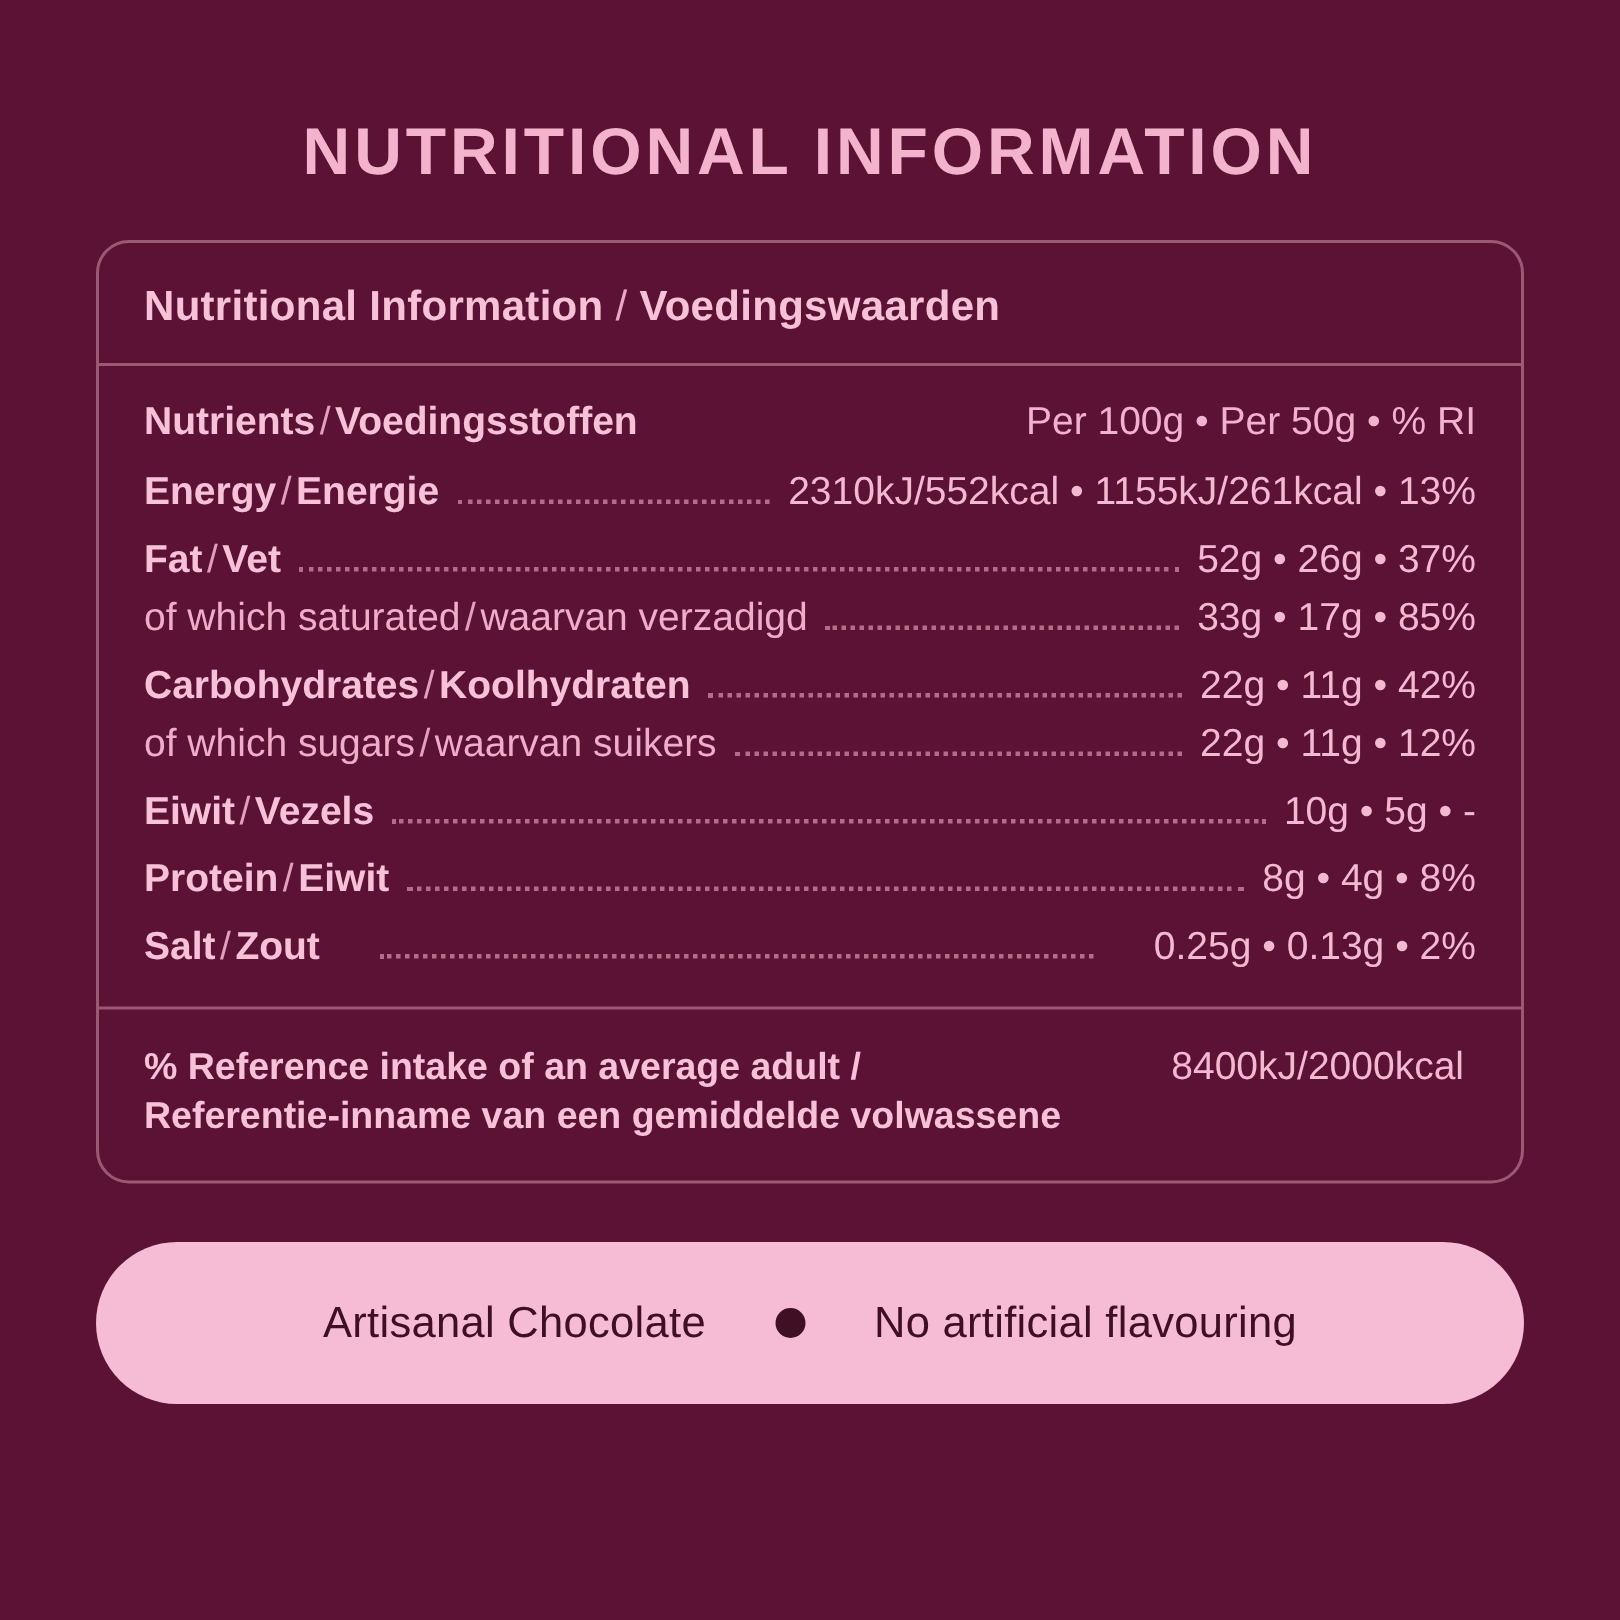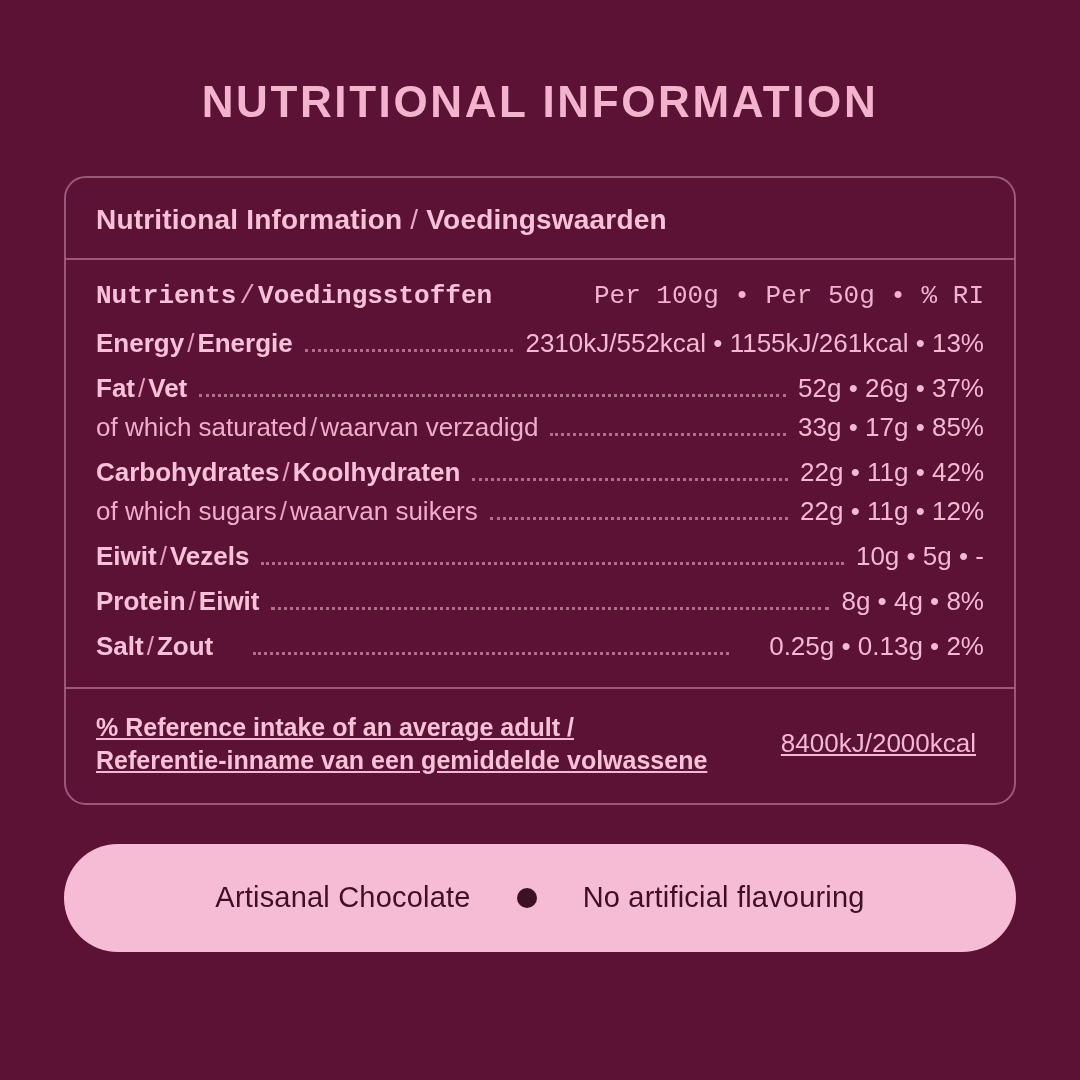--- a/index.html
+++ b/index.html
@@ -29,21 +29,21 @@
     margin-top: 78px;
     font-size: 44px;
     letter-spacing: 2.6px;
     font-weight: 700;
     color: #f3b3cd;
     text-align: center;
     line-height: 1.1;
   }
 
   .card {
-    margin-top: 50px;
+    margin-top: 34px;
     width: 952px;
     border: 2px solid #9b5a74;
     border-radius: 22px;
     overflow: hidden;
   }
 
   .card-header {
     padding: 26px 30px 22px 30px;
     border-bottom: 2px solid #9b5a74;
   }
@@ -93,33 +93,31 @@
 
   .values {
     white-space: nowrap;
     flex: 0 0 auto;
     color: #f3b9d1;
     font-weight: 400;
   }
 
   .row.head {
     margin-bottom: 14px;
-    font-family: Liberation Mono, monospace;
   }
   .row.head .values { color: #f0b2cc; }
 
   .row.tight { margin-bottom: 6px; }
 
   .footer {
     display: flex;
-    align-items: center;
+    align-items: flex-start;
     justify-content: space-between;
     padding: 22px 30px 26px 30px;
     gap: 20px;
-    text-decoration: underline;
   }
   .footer-left {
     font-size: 25px;
     font-weight: 700;
     line-height: 1.32;
     color: #f7c2d8;
     max-width: 620px;
   }
   .footer-right {
     font-size: 26px;

